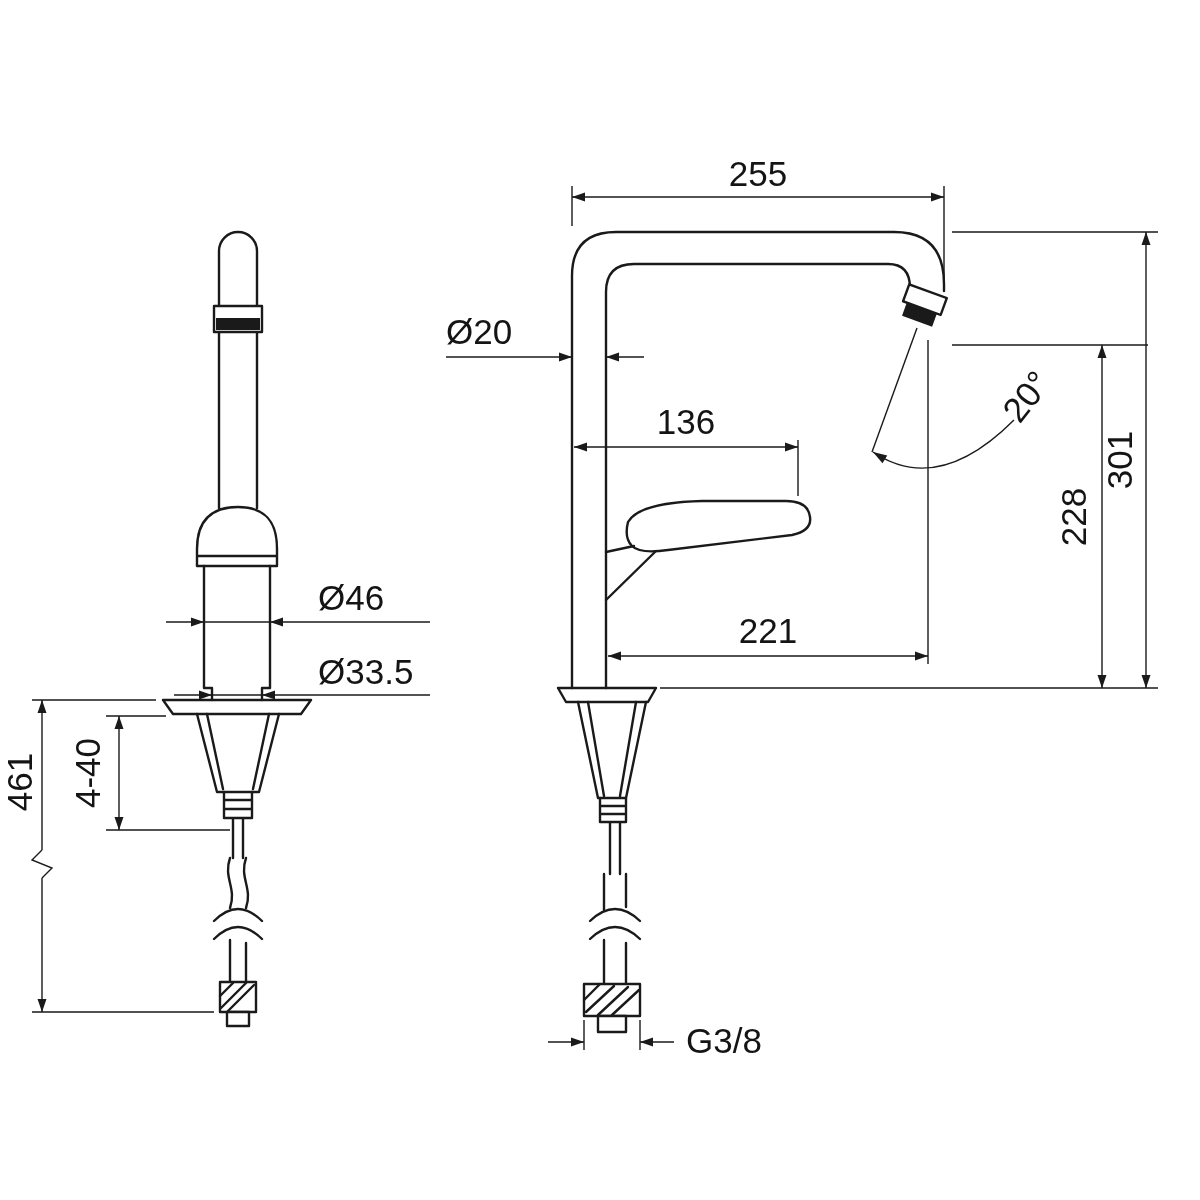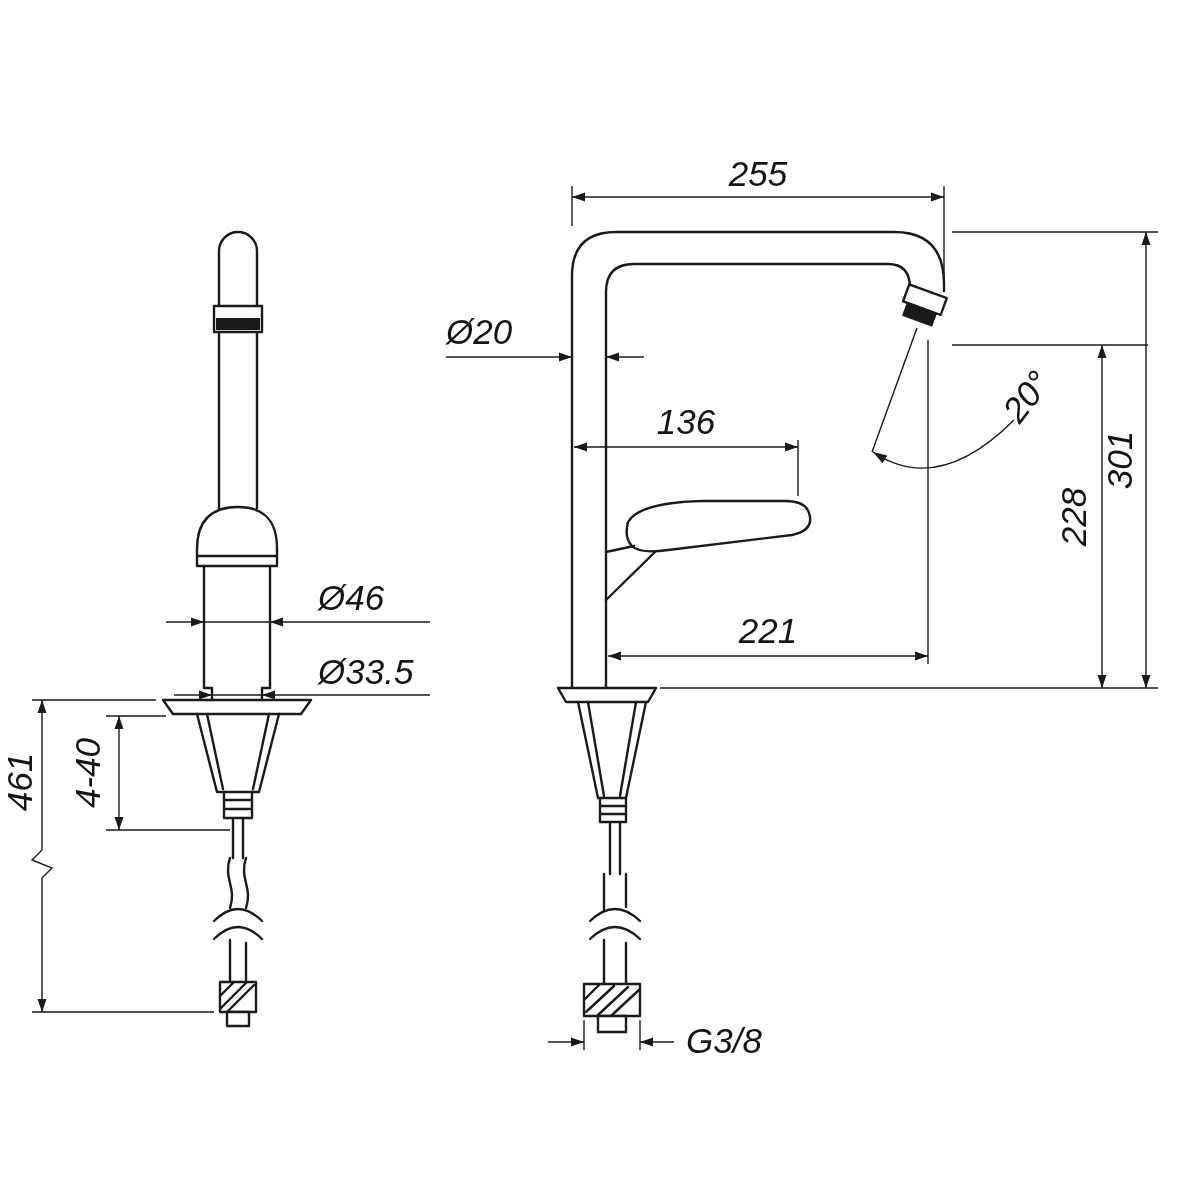--- a/index.html
+++ b/index.html
@@ -1,16 +1,16 @@
 <!DOCTYPE html>
 <html><head>
 <meta charset="utf-8">
 <style>
   html, body { margin: 0; padding: 0; background: #ffffff; }
-  .page { width: 1200px; height: 1066px; background: #ffffff; position: relative; font-style: italic; }
+  .page { width: 1200px; height: 1066px; background: #ffffff; position: relative; }
   svg { display: block; }
   .outline path, .outline rect, .outline line {
     fill: none; stroke: #1a1a1a; stroke-width: 2.4;
     stroke-linecap: round; stroke-linejoin: round;
   }
   .outline rect.whitefill { fill: #ffffff; }
   .outline .dark, .dark { fill: #1a1a1a; stroke: none; }
   .thin { fill: none; stroke: #1a1a1a; stroke-width: 1.4; stroke-linecap: butt; }
   .arrow { fill: #1a1a1a; stroke: none; }
   text.lbl {

